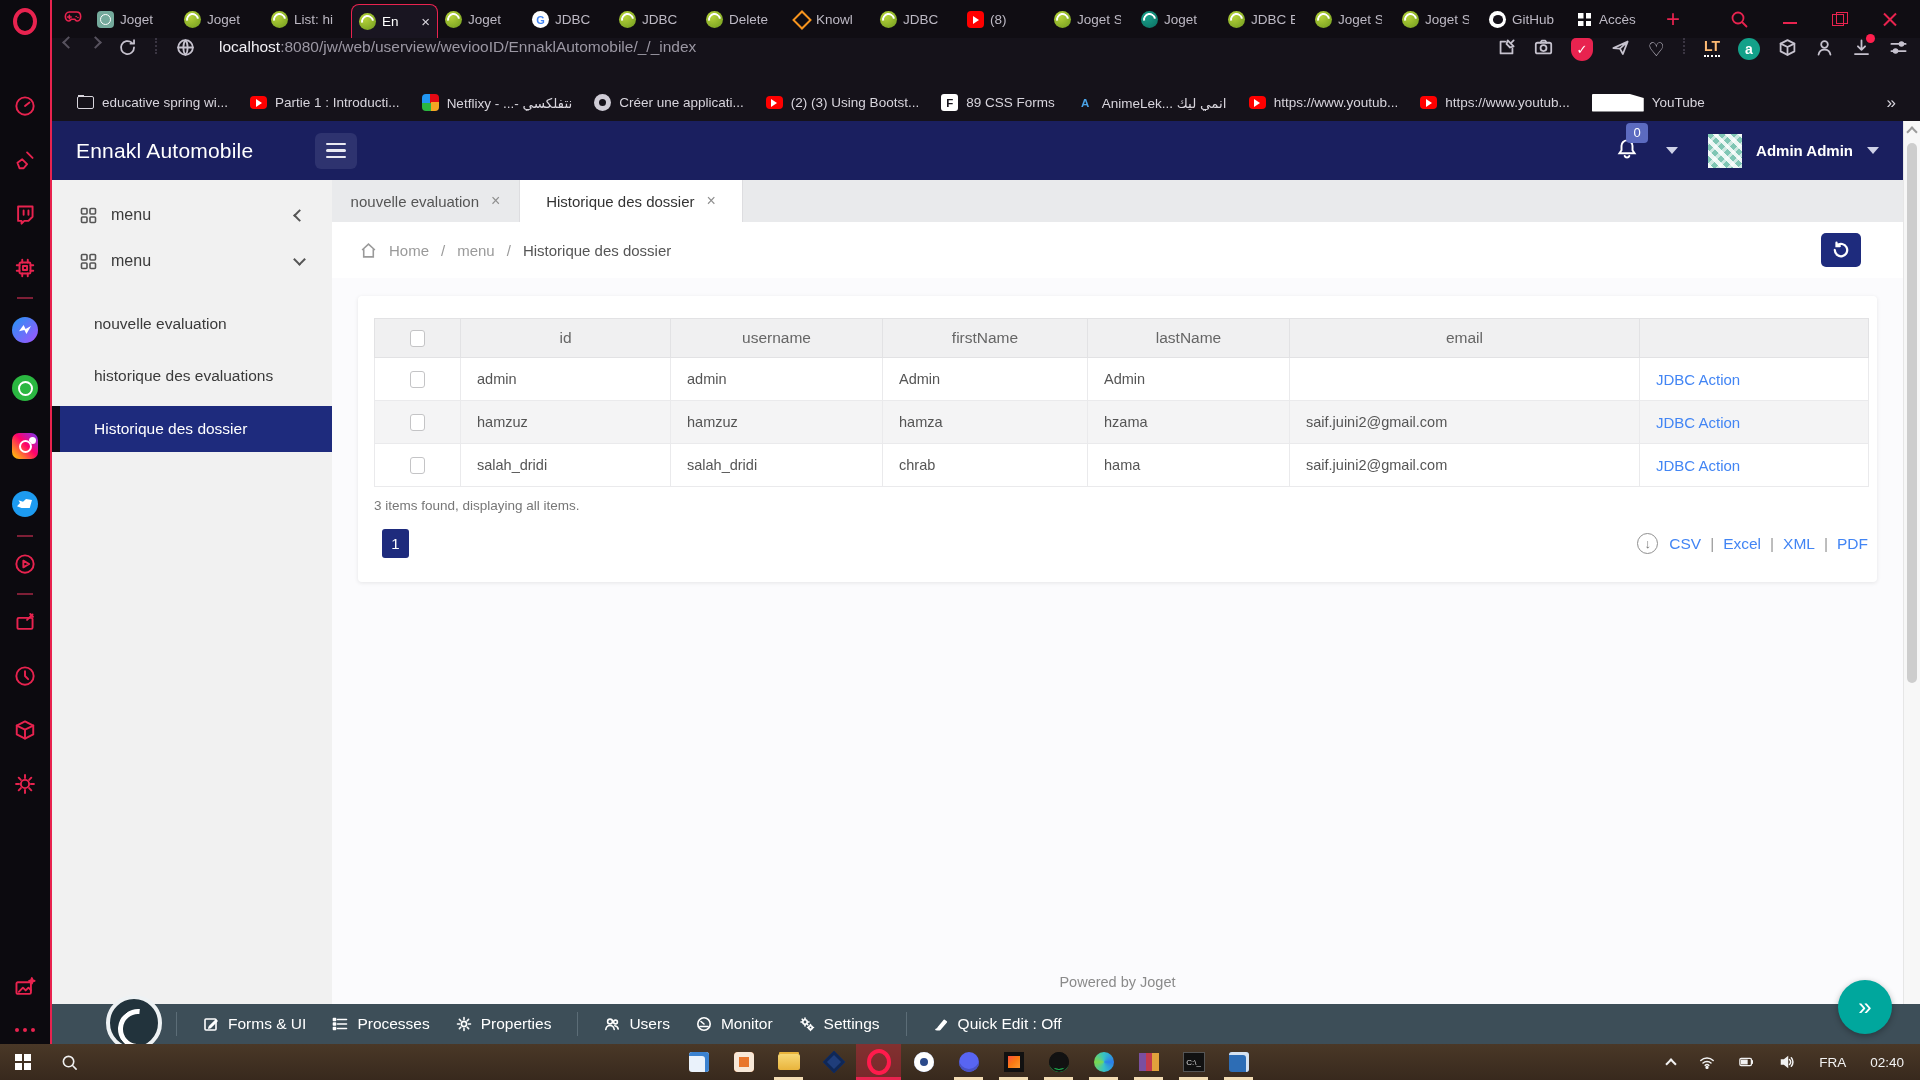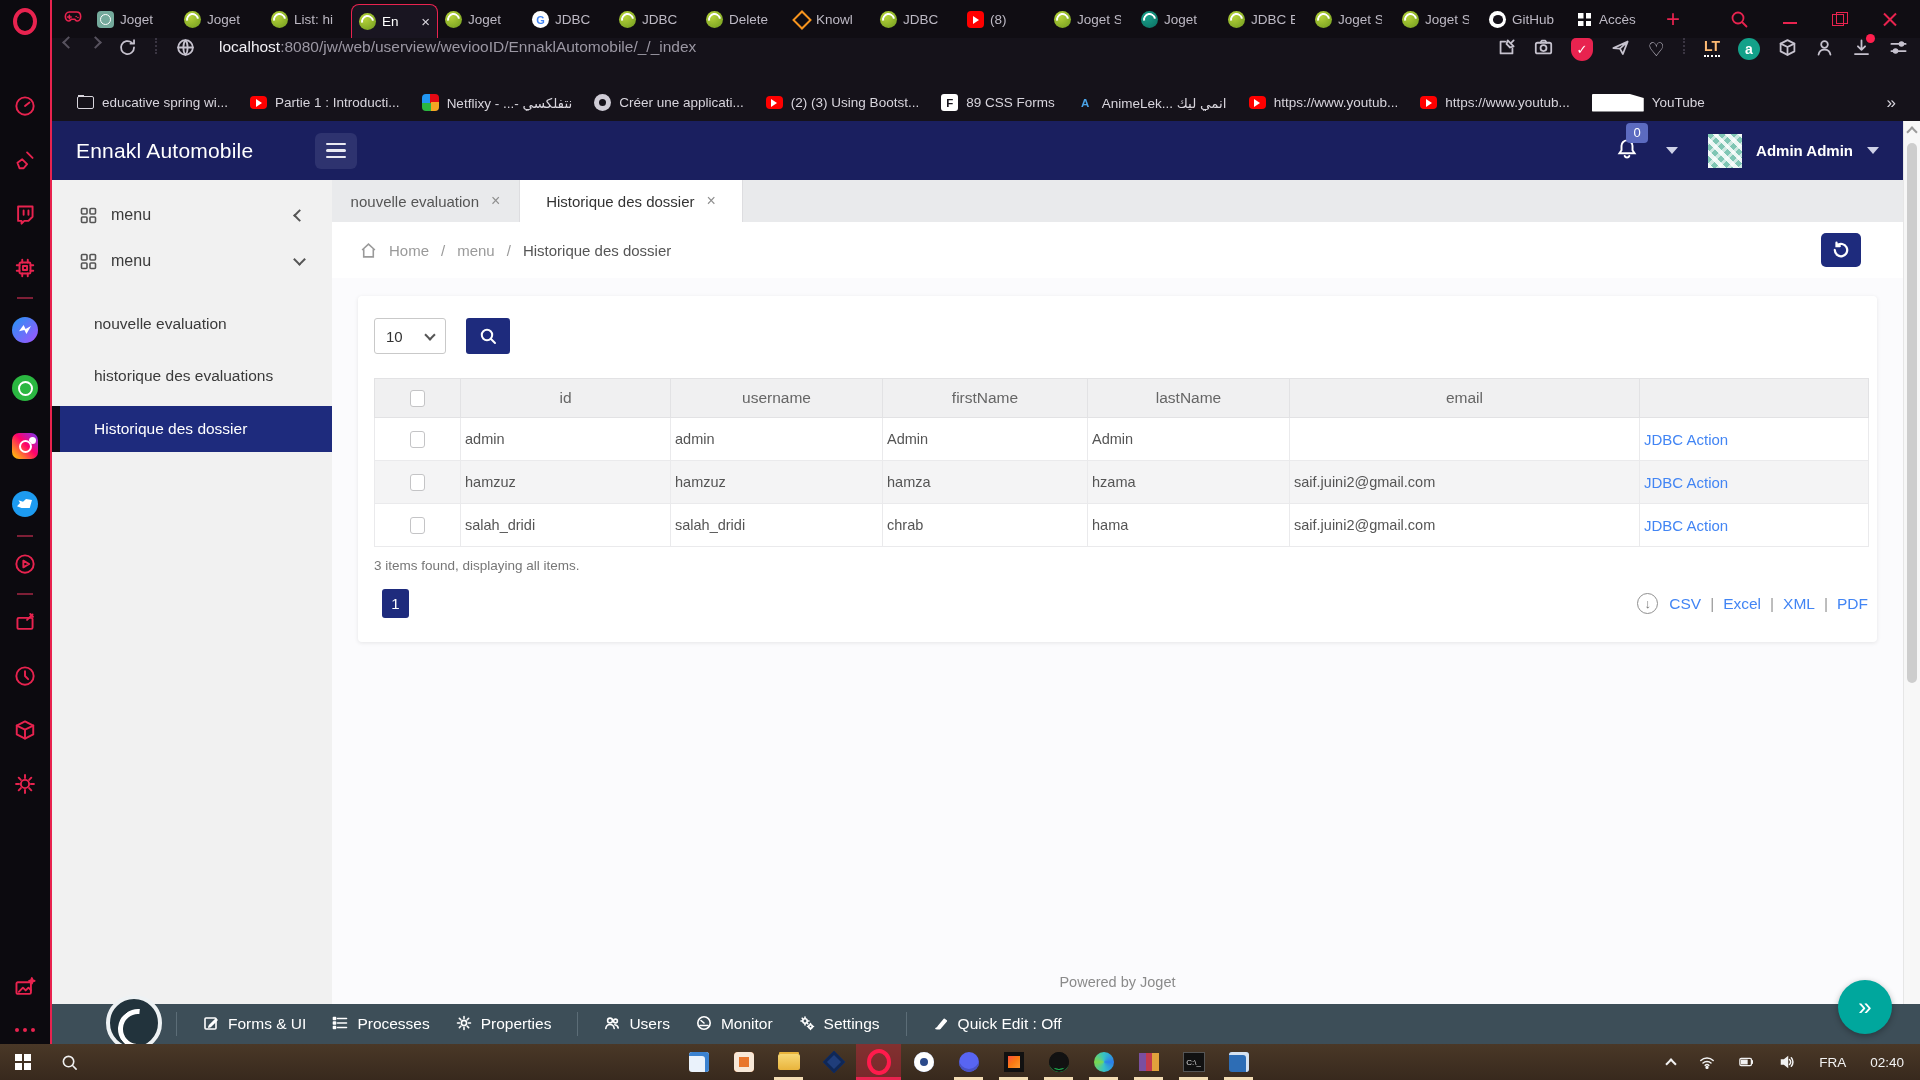--- a/index.html
+++ b/index.html
@@ -149,21 +149,21 @@
   .controls{display:flex;align-items:center;gap:20px;margin:0 0 24px 2px}
   .pagesize{width:72px;height:36px;border:1px solid #c9c9c9;border-radius:3px;background:#fff;display:flex;align-items:center;
     justify-content:space-between;padding:0 11px;font-size:15px;color:#333}
   .pschev{width:8px;height:8px;border-left:2px solid #555;border-bottom:2px solid #555;transform:rotate(-45deg);margin-top:-3px}
   .search-btn{width:44px;height:36px;background:#1e2b7d;border-radius:3px;display:flex;align-items:center;justify-content:center}
   .search-btn svg{width:18px;height:18px;stroke:#fff;fill:none;stroke-width:2;stroke-linecap:round}
 
   table{width:1494px;border-collapse:collapse;table-layout:fixed;font-size:14.5px;color:#555;margin-left:2px}
   col.c0{width:86px}col.c1{width:210px}col.c2{width:212px}col.c3{width:205px}col.c4{width:202px}col.c5{width:350px}col.c6{width:229px}
   th{background:#f0f0f1;height:39px;font-weight:normal;color:#666;font-size:15.5px;border:1px solid #e2e2e4;text-align:center}
-  td{height:43px;border:1px solid #eaeaec;padding:0 4px;background:#fff;white-space:nowrap;overflow:hidden}
+  td{height:43px;border:1px solid #eaeaec;padding:0 16px;background:#fff;white-space:nowrap;overflow:hidden}
   tbody tr:nth-child(2) td{background:#f4f4f5}
   .cb{display:inline-block;width:15px;height:17px;border:1px solid #c4c4c6;border-radius:3px;background:#fff;vertical-align:middle}
   .c-check{text-align:center;padding:0}
   .action-link{color:#4285f4;text-decoration:none;font-size:15px}
 
   .summary{width:1494px;color:#777;font-size:13.5px;margin:11px 0 16px 2px}
   .bottom-row{width:1494px;display:flex;justify-content:space-between;align-items:center;margin-left:2px}
   .page-btn{width:27px;height:29px;background:#1e2b7d;color:#fff;border-radius:3px;display:flex;align-items:center;
     justify-content:center;font-size:15px;margin-left:8px}
   .exports{display:flex;align-items:center;gap:9px;font-size:15.5px}
@@ -171,21 +171,21 @@
     align-items:center;justify-content:center;margin-right:2px}
   .exports a{color:#4285f4;text-decoration:none}
   .esep{color:#9a9a9a}
   .app-footer{margin-top:auto;text-align:center;color:#8a8a8a;font-size:14.5px;padding:12px 0 14px}
 
   
   .admin-bar{height:40px;background:#3d4e58;display:flex;align-items:center;gap:26px;padding-left:132px;position:relative;flex:0 0 40px}
   .jlogo{position:absolute;left:54px;top:-9px;width:56px;height:56px;border-radius:50%;background:#22333c;border:4px solid #eef2f4;overflow:hidden}
   .jlogo::after{content:"";position:absolute;left:8px;top:10px;width:30px;height:30px;border:5px solid #fff;
     border-radius:50%;border-right-color:transparent;border-bottom-color:transparent;transform:rotate(-40deg)}
-  .abar-item{display:flex;align-items:flex-start;gap:9px;color:#fff;font-size:15.5px;white-space:nowrap}
+  .abar-item{display:flex;align-items:center;gap:9px;color:#fff;font-size:15.5px;white-space:nowrap}
   .abar-item svg{width:16px;height:16px;stroke:#fff;fill:none;stroke-width:1.6;stroke-linecap:round;stroke-linejoin:round}
   .adiv{width:1px;height:24px;background:#5c6d77}
   .expand-btn{position:absolute;right:28px;top:-24px;width:54px;height:54px;border-radius:50%;background:#00a79d;
     color:#fff;font-size:24px;display:flex;align-items:center;justify-content:center;box-shadow:0 2px 6px rgba(0,0,0,.3)}
 
   
   .taskbar{position:absolute;left:0;bottom:0;width:1920px;height:36px;background:linear-gradient(#4a3827,#38291d);
     display:flex;align-items:center}
   .tb-btn{width:46px;height:36px;display:flex;align-items:center;justify-content:center}
   .win-logo{width:16px;height:16px;background:
@@ -638,32 +638,20 @@
               <div class="refresh-btn">
                 <svg viewBox="0 0 16 16">
                     <path d="M2.5 8a5.5 5.5 0 1 0 1.9-4.1M4 1.5v3h3" fill="none"></path>
                   </svg>
               </div>
             </div>
 
             <div class="page">
               <div class="card">
 
-                <div class="controls">
-                  <div class="pagesize">
-                    <span>10</span>
-                    <span class="pschev"></span>
-                  </div>
-                  <div class="search-btn">
-                    <svg viewBox="0 0 18 18">
-                        <circle cx="8" cy="8" r="5.2"></circle>
-                        <path d="M12 12l4 4"></path>
-                      </svg>
-                  </div>
-                </div>
 
                 <table>
                   <colgroup>
                       <col class="c0">
                       <col class="c1">
                       <col class="c2">
                       <col class="c3">
                       <col class="c4">
                       <col class="c5">
                       <col class="c6">

